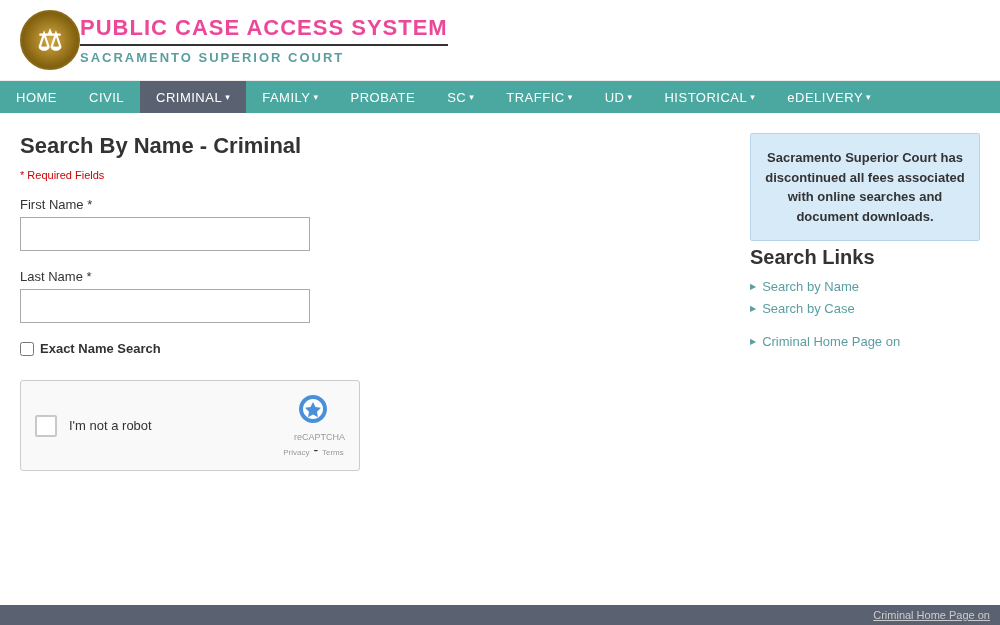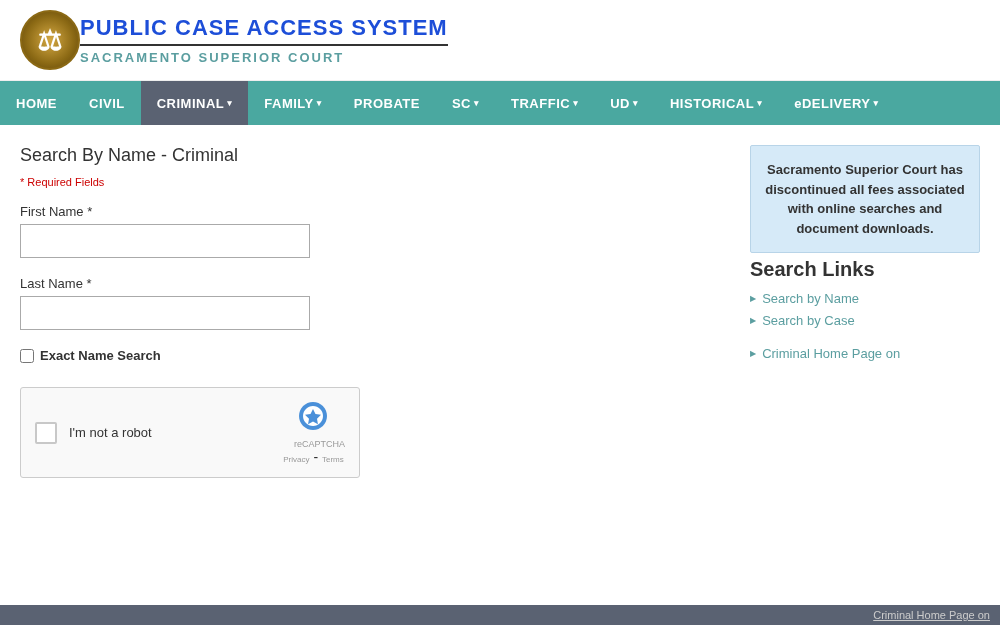--- a/index.html
+++ b/index.html
@@ -10,21 +10,21 @@
       display: flex;
       align-items: center;
       padding: 10px 20px;
       background: #fff;
       border-bottom: 1px solid #eee;
     }
     .header-text-block { display: flex; flex-direction: column; }
     .header-title {
       font-size: 22px;
       font-weight: bold;
-      color: #1d4ed8;
+      color: #ec4899;
       letter-spacing: 1px;
       line-height: 1.2;
       border-bottom: 2px solid #333;
       padding-bottom: 3px;
       margin-bottom: 4px;
     }
     .header-subtitle {
       font-size: 13px;
       color: #5b9ea0;
       letter-spacing: 2px;
@@ -34,45 +34,45 @@
     
     nav {
       background: #4aa8a0;
       display: flex;
       align-items: stretch;
     }
     nav a {
       display: flex;
       align-items: center;
       padding: 4px 16px;
-      height: 44px;
+      height: 32px;
       color: #fff;
       text-decoration: none;
       font-size: 13px;
-      font-weight: 700;
+      font-weight: 400;
       letter-spacing: 0.5px;
       white-space: nowrap;
     }
     nav a.active { background: #5a6272; }
     nav a .chevron { font-size: 9px; margin-left: 3px; }
 
     
     .main-container {
       display: flex;
       padding: 20px 20px 20px 20px;
       gap: 30px;
       max-width: 1000px;
     }
     .content-area { flex: 1; min-width: 0; }
     .sidebar { width: 230px; flex-shrink: 0; }
 
     
     .page-title {
-      font-size: 18px;
-      font-weight: normal;
+      font-size: 22px;
+      font-weight: bold;
       color: #333;
       margin-bottom: 10px;
     }
     .required-note {
       color: #cc0000;
       font-size: 11px;
       margin-bottom: 16px;
     }
 
     

